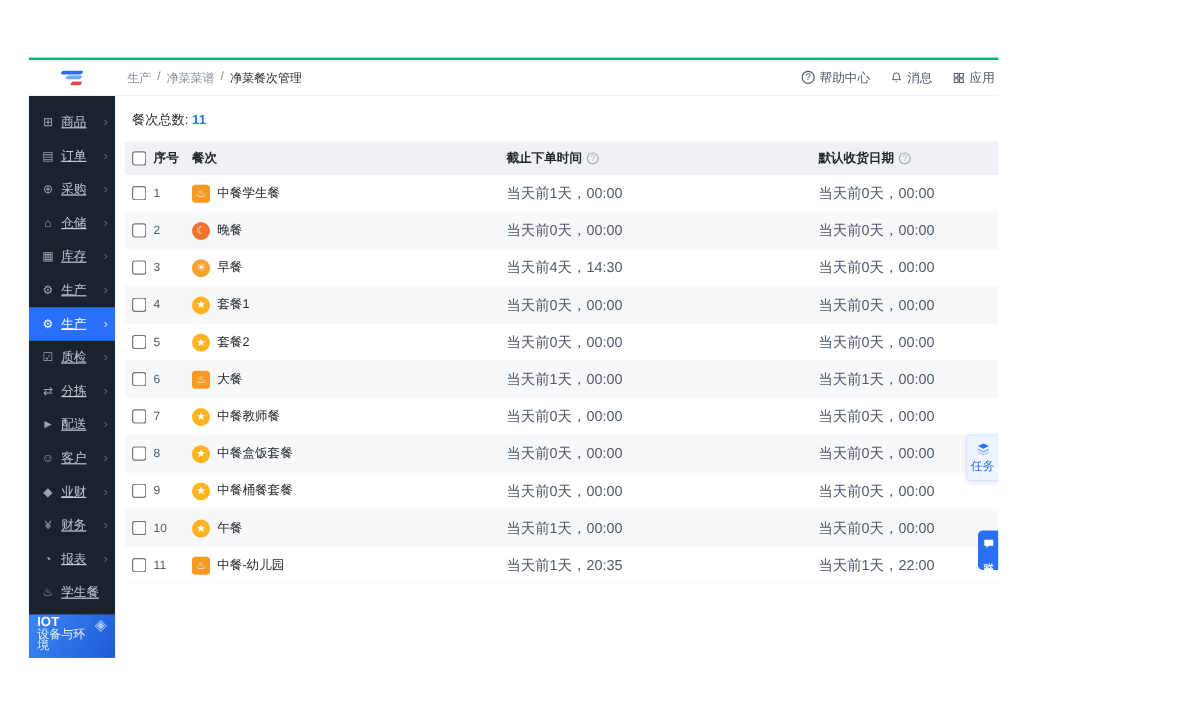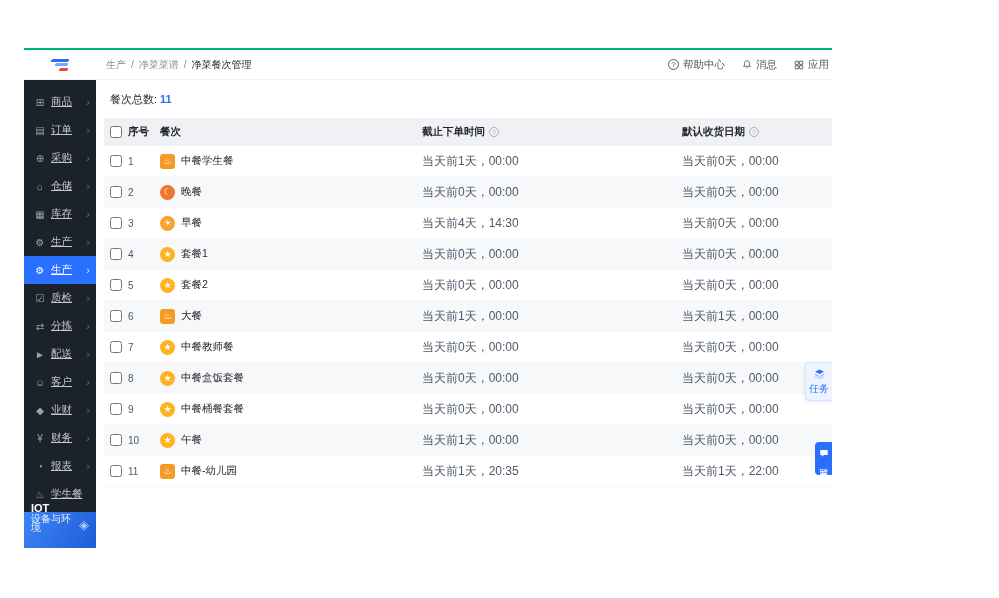--- a/index.html
+++ b/index.html
@@ -27,21 +27,21 @@
   .bodyrow{display:flex;height:468px;}
   .sidebar{width:72px;flex:none;background:#1C222C;display:flex;flex-direction:column;}
   .menu{flex:1;padding-top:8px;overflow:hidden;}
   .sbi{height:28px;display:flex;align-items:center;gap:5px;padding:0 6px 0 10px;color:#C2C7D1;font-size:10.5px;cursor:pointer;}
   .sbi .sb-ic{width:12px;font-size:10px;color:#9BA3B0;font-style:normal;text-align:center;}
   .sbi .sb-lb{flex:1;white-space:nowrap;text-decoration:underline;}
   .sbi .sb-ch{color:#5E6673;font-size:11px;font-style:normal;}
   .sbi.active{background:#2970FF;color:#fff;}
   .sbi.active .sb-ic{color:#fff;}
   .sbi.active .sb-ch{color:#CFE0FF;}
-  .iot{height:36px;flex:none;background:linear-gradient(120deg,#3D86F6,#1E5BD6);display:flex;align-items:flex-end;gap:6px;padding:16px 7px;color:#fff;cursor:pointer;}
+  .iot{height:36px;flex:none;background:linear-gradient(120deg,#3D86F6,#1E5BD6);display:flex;align-items:flex-start;gap:6px;padding:1px 7px;color:#fff;cursor:pointer;}
   .iot-t{font-size:11px;font-weight:bold;line-height:12px;}
   .iot-s{font-size:10px;opacity:.92;line-height:9px;}
   .iot .cube{margin-left:auto;font-size:13px;color:#A9CBFF;font-style:normal;}
   
   .content{flex:1;background:#fff;position:relative;}
   .toolbar{height:38px;display:flex;align-items:center;padding:0 8px 0 14px;}
   .total{font-size:11px;color:#1F2329;}
   .total b{color:#2970FF;margin-left:3px;font-weight:bold;}
   .btn-primary{margin-left:auto;background:#2970FF;color:#fff;border:none;border-radius:2px;font-size:10.5px;padding:4px 10px;cursor:pointer;}
   .table{margin-left:8px;}

